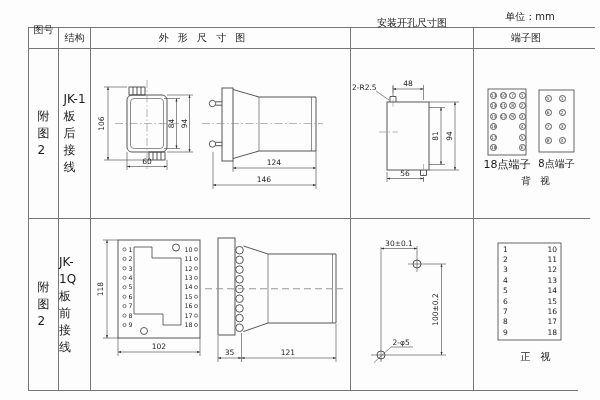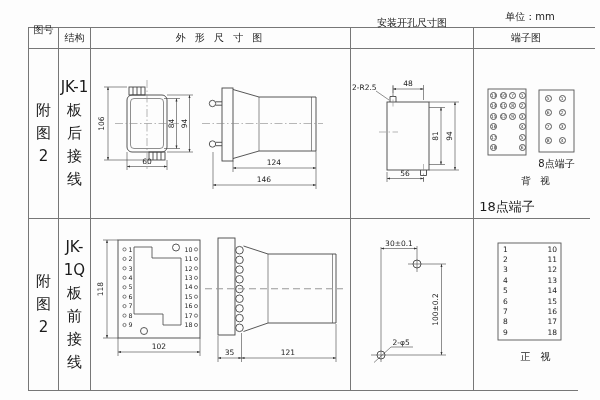--- a/index.html
+++ b/index.html
@@ -5,21 +5,21 @@
   * { margin:0; padding:0; box-sizing:border-box; }
   html,body { width:600px; height:400px; }
   body { position:relative; background:#fdfdfd; overflow:hidden;
          font-family:"DejaVu Sans", sans-serif; color:#1a1a1a; }
   svg.canvas { position:absolute; top:0; left:0; }
   svg text { font-size:7.5px; fill:#222; font-family:"DejaVu Sans", sans-serif; }
   .abs { position:absolute; }
   .cell { position:absolute; display:flex; align-items:center; justify-content:center; }
   .hdr { font-size:10px; color:#222; }
   .sp { letter-spacing:3px; }
-  .vtext { white-space:pre-line; text-align:center; font-size:15px; line-height:23px; }
+  .vtext { white-space:pre-line; text-align:left; font-size:12px; line-height:17px; }
   .lblc { position:absolute; text-align:center; }
   .tcol { position:absolute; display:flex; flex-direction:column; }
   .tcol span { display:block; width:7px; height:7px; border:0.8px solid #555; border-radius:50%;
                font-size:4.3px; line-height:5.6px; text-align:center; color:#333; margin-bottom:3.4px; }
   .tcol.p8 span { margin-bottom:7px; }
   .numcol { position:absolute; }
   .numcol span { display:block; height:10.4px; line-height:10.4px; font-size:7.5px; color:#222; }
   .numcol.small span { height:9.45px; line-height:9.45px; font-size:6.3px; }
   .r { text-align:right; }
   .unit { font-size:10px; color:#222; }
@@ -239,21 +239,21 @@
 
   <g stroke="#555" stroke-width="0.9" fill="none">
     <rect x="498" y="243" width="63" height="97"></rect>
   </g>
 </svg>
 
 <div class="abs unit" style="left:495px; top:10px; width:70px; text-align:center;">单位：mm</div>
 
 <div class="cell hdr" style="left:29px; top:20px; width:29px; height:20px;">图号</div>
 <div class="cell hdr" style="left:59px; top:28px; width:31px; height:20px;">结构</div>
-<div class="cell hdr sp" style="left:91px; top:28px; width:259px; height:20px;">外 形 尺 寸 图</div>
+<div class="cell hdr sp" style="left:74px; top:28px; width:259px; height:20px;">外 形 尺 寸 图</div>
 <div class="cell hdr" style="left:351px; top:13px; width:122px; height:20px;">安装开孔尺寸图</div>
 <div class="cell hdr" style="left:474px; top:28px; width:104px; height:20px;">端子图</div>
 
 <div class="cell" style="left:29px; top:49px; width:29px; height:169px;">
   <div class="vtext">附
 图
 2</div>
 </div>
 <div class="cell" style="left:59px; top:49px; width:31px; height:169px;">
   <div class="vtext">JK-1
@@ -309,21 +309,21 @@
     <span>7</span>
     <span>8</span>
   </div>
 <div class="tcol p8" style="left:558.5px; top:94.5px;">
     <span>1</span>
     <span>2</span>
     <span>3</span>
     <span>4</span>
   </div>
 
-<div class="lblc" style="left:478px; top:157px; width:58px; font-size:13px;margin-top:41px;">18点端子</div>
+<div class="lblc" style="left:478px; top:157px; width:58px; font-size:11px;">18点端子</div>
 <div class="lblc" style="left:534px; top:157px; width:45px; font-size:10px;">8点端子</div>
 <div class="lblc" style="left:493px; top:175px; width:85px; font-size:9.5px;">背　视</div>
 
 <div class="numcol small" style="left:128.5px; top:244.7px; width:11px;">
     <span>1</span>
     <span>2</span>
     <span>3</span>
     <span>4</span>
     <span>5</span>
     <span>6</span>

